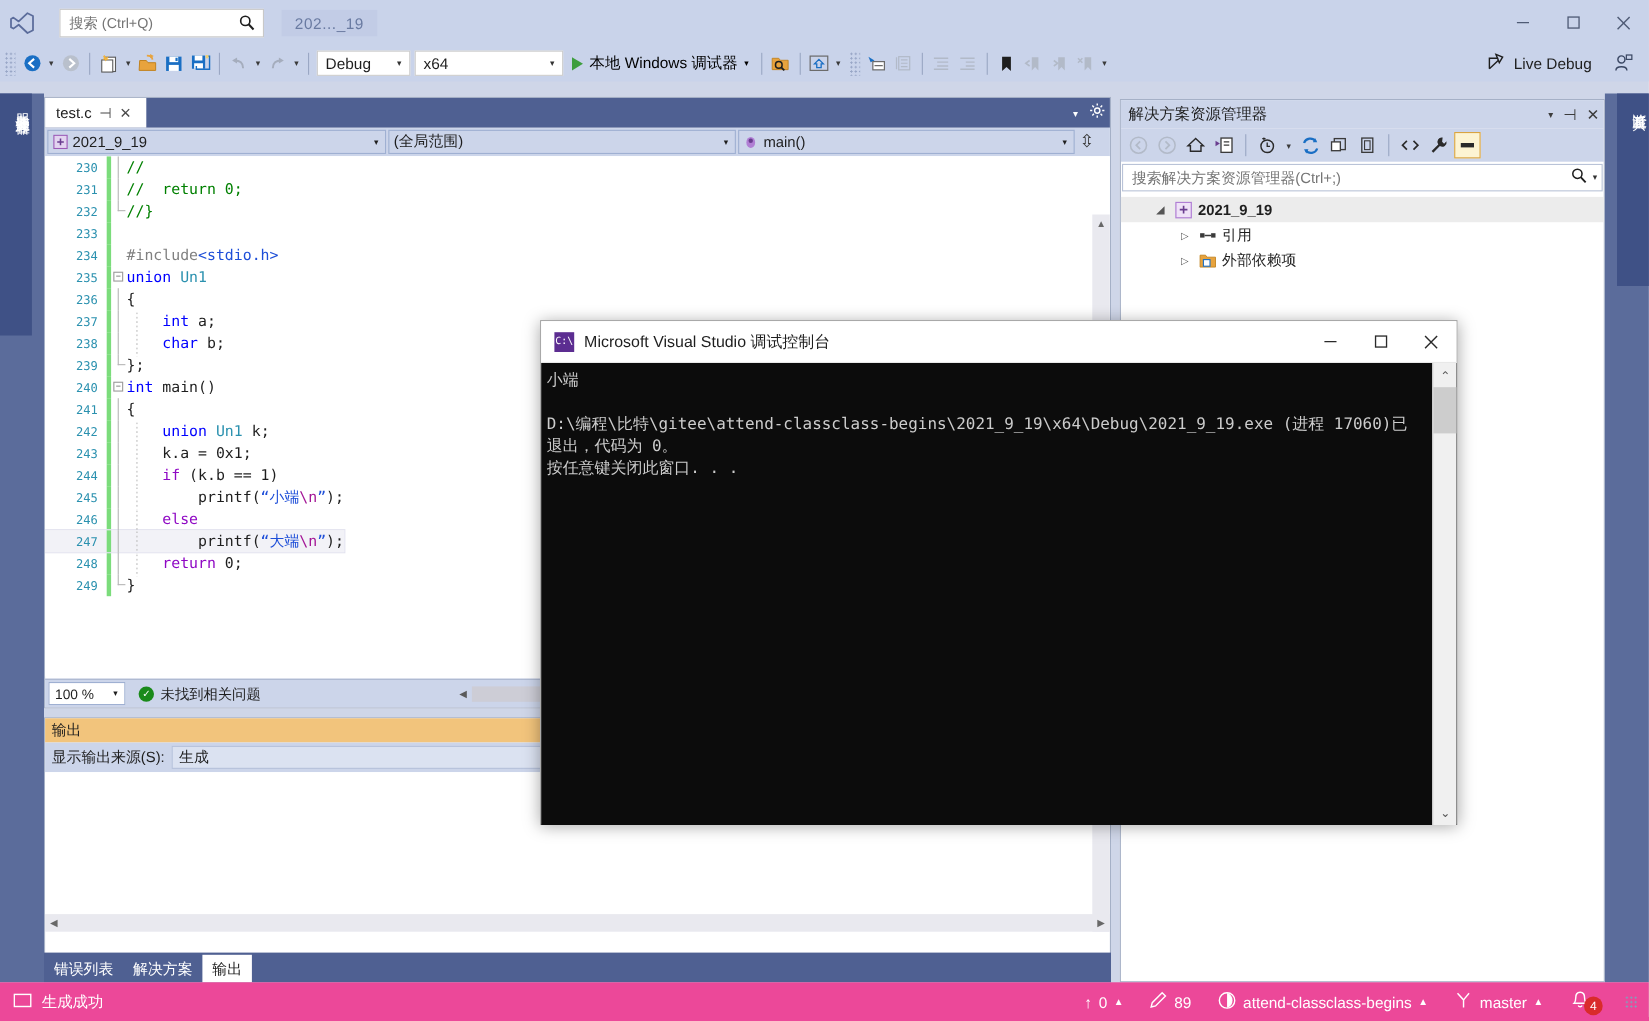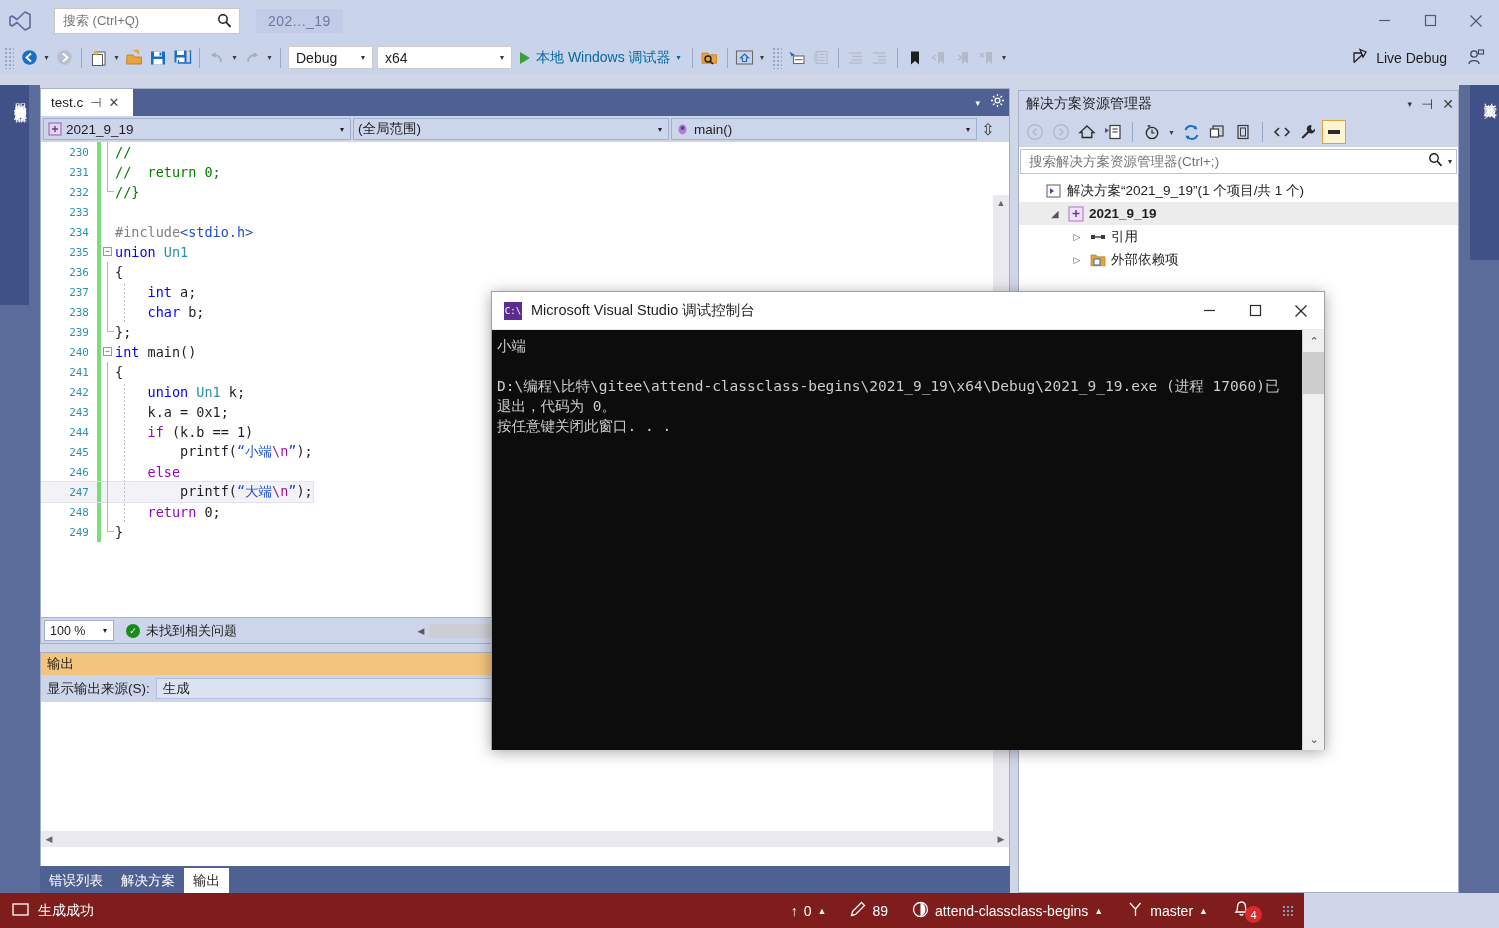--- a/index.html
+++ b/index.html
@@ -66,21 +66,21 @@
     background-size: 4px 4px; }
   .tb-btn { height:26px; min-width:24px; display:flex; align-items:center; justify-content:center; padding:0 2px; }
   .tb-sep { width:1px; height:20px; background:#9aa7c4; margin:0 5px; }
   .tb-caret { width:11px; display:flex; align-items:center; justify-content:center; font-size:8px; color:#3a3a3a;}
   .combo {
     height:23px; background:#fff; border:1px solid #ccc; display:flex; align-items:center;
     font-size:14px; color:#1e1e1e; padding-left:7px; position:relative; margin:0 2px;
   }
   .combo .cv { flex:1; }
   .combo .ca { width:18px; text-align:center; font-size:8px; color:#333; }
-  .run-btn { display:flex; align-items:center; height:26px; padding:0 6px; font-size:14px; color:#0369a1;}
+  .run-btn { display:flex; align-items:center; height:26px; padding:0 6px; font-size:14px; color:#000000;}
   .tri-green { width:0;height:0;border-left:10px solid #3e9e3e;border-top:6px solid transparent;border-bottom:6px solid transparent; margin-right:6px;}
   .live-share { display:flex; align-items:center; gap:6px; font-size:14px; color:#1e1e1e; padding: 3px 6px; }
 
   
   .left-strip {
     position:absolute; left:0; top:85px; width:29px; height:220px;
     background:#3f5186;
   }
   .left-strip .vtext {
     writing-mode: vertical-rl;
@@ -226,21 +226,21 @@
   .sol-search input {
     border:0;outline:0;flex:1;font-size:13.5px;color:#6d6d6d;font-family:"Liberation Sans",sans-serif;
   }
   .tree { padding-top:3px; font-size:13.5px; color:#1e1e1e; }
   .tree-row { height:23px; display:flex; align-items:center; gap:5px; padding-left:6px; }
   .tree-row.selected { background:#ececec; font-weight:bold; }
   .tw { width:16px; display:flex; align-items:center; justify-content:center; font-size:9px; color:#555;}
 
   
   .statusbar {
-    position:absolute; left:0; bottom:0; width:1304px; height:35px; background:#7f1d1d;
+    position:absolute; left:0; bottom:0; width:1499px; height:35px; background:#ec4899;
     display:flex; align-items:center; color:#fff; font-size:14px;
   }
   .sb-left { display:flex; align-items:center; gap:9px; padding-left:12px; }
   .sb-right { margin-left:auto; display:flex; align-items:center; gap:0; padding-right:10px; }
   .sb-item { display:flex; align-items:center; gap:6px; padding:0 12px; height:35px; }
   .badge-red {
     width:17px;height:17px;border-radius:50%;background:#d92b2b;color:#fff;font-size:11px;
     display:flex;align-items:center;justify-content:center; margin-left:-6px; margin-top:8px;
   }
 
@@ -721,30 +721,20 @@
       <span>
         <svg width="15" height="15" viewBox="0 0 15 15">
             <circle cx="6" cy="6" r="4.2" fill="none" stroke="#1e1e1e" stroke-width="1.4"></circle>
             <line x1="9" y1="9" x2="13.5" y2="13.8" stroke="#1e1e1e" stroke-width="1.7"></line>
           </svg>
       </span>
       <span style="font-size:8px;margin-left:5px;color:#333;">▾</span>
     </div>
 
     <div class="tree" id="sol-tree">
-        <div class="tree-row" style="padding-left: 6px;">
-          <span class="tw"></span>
-          <span style="display: flex; align-items: center;">
-            <svg width="16" height="16" viewBox="0 0 16 16">
-              <rect x="1" y="2" width="13" height="12" fill="none" stroke="#6a6a6a" stroke-width="1.1"></rect>
-              <path d="M4 5 L8 8 L4 11 Z" fill="#6a3d8f"></path>
-            </svg>
-          </span>
-          <span>解决方案“2021_9_19”(1 个项目/共 1 个)</span>
-        </div>
         <div class="tree-row selected" style="padding-left: 28px;">
           <span class="tw">◢</span>
           <span style="display: flex; align-items: center;">
             <svg width="16" height="16" viewBox="0 0 16 16">
               <rect x="1" y="1" width="14" height="14" fill="#efe2f7" stroke="#b07fd4" stroke-width="1.1"></rect>
               <path d="M8 4 v7 M4.5 7.5 h7" stroke="#6a3d8f" stroke-width="1.5"></path>
             </svg>
           </span>
           <span>2021_9_19</span>
         </div>

